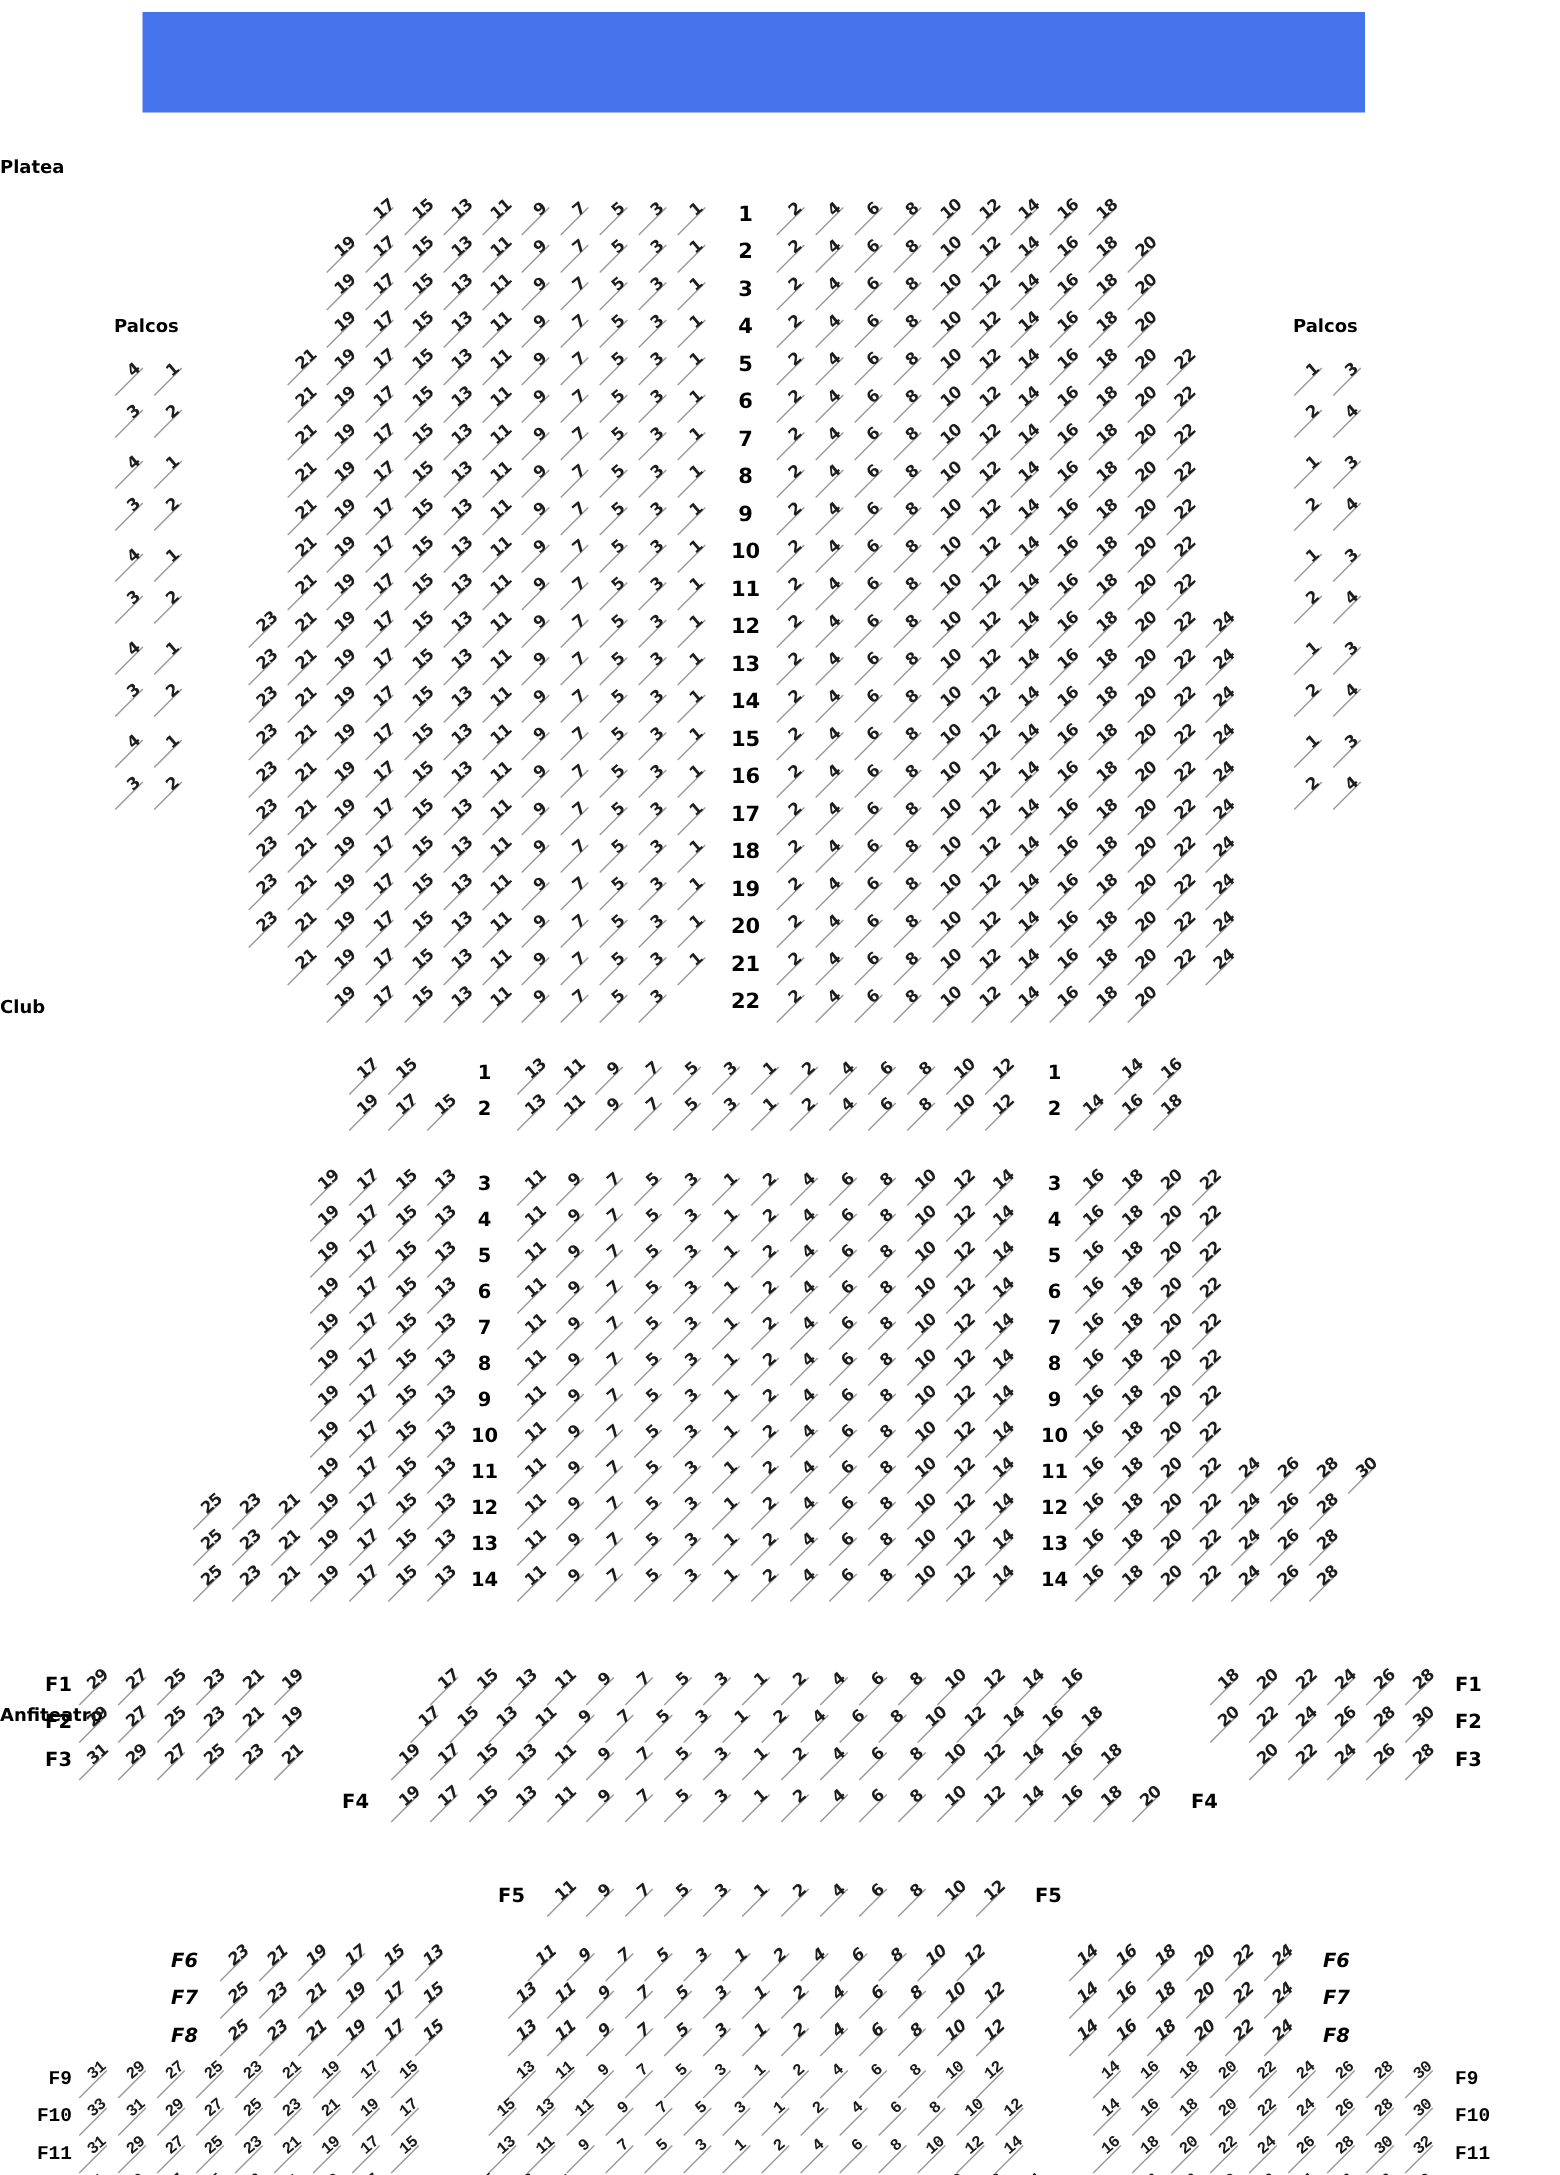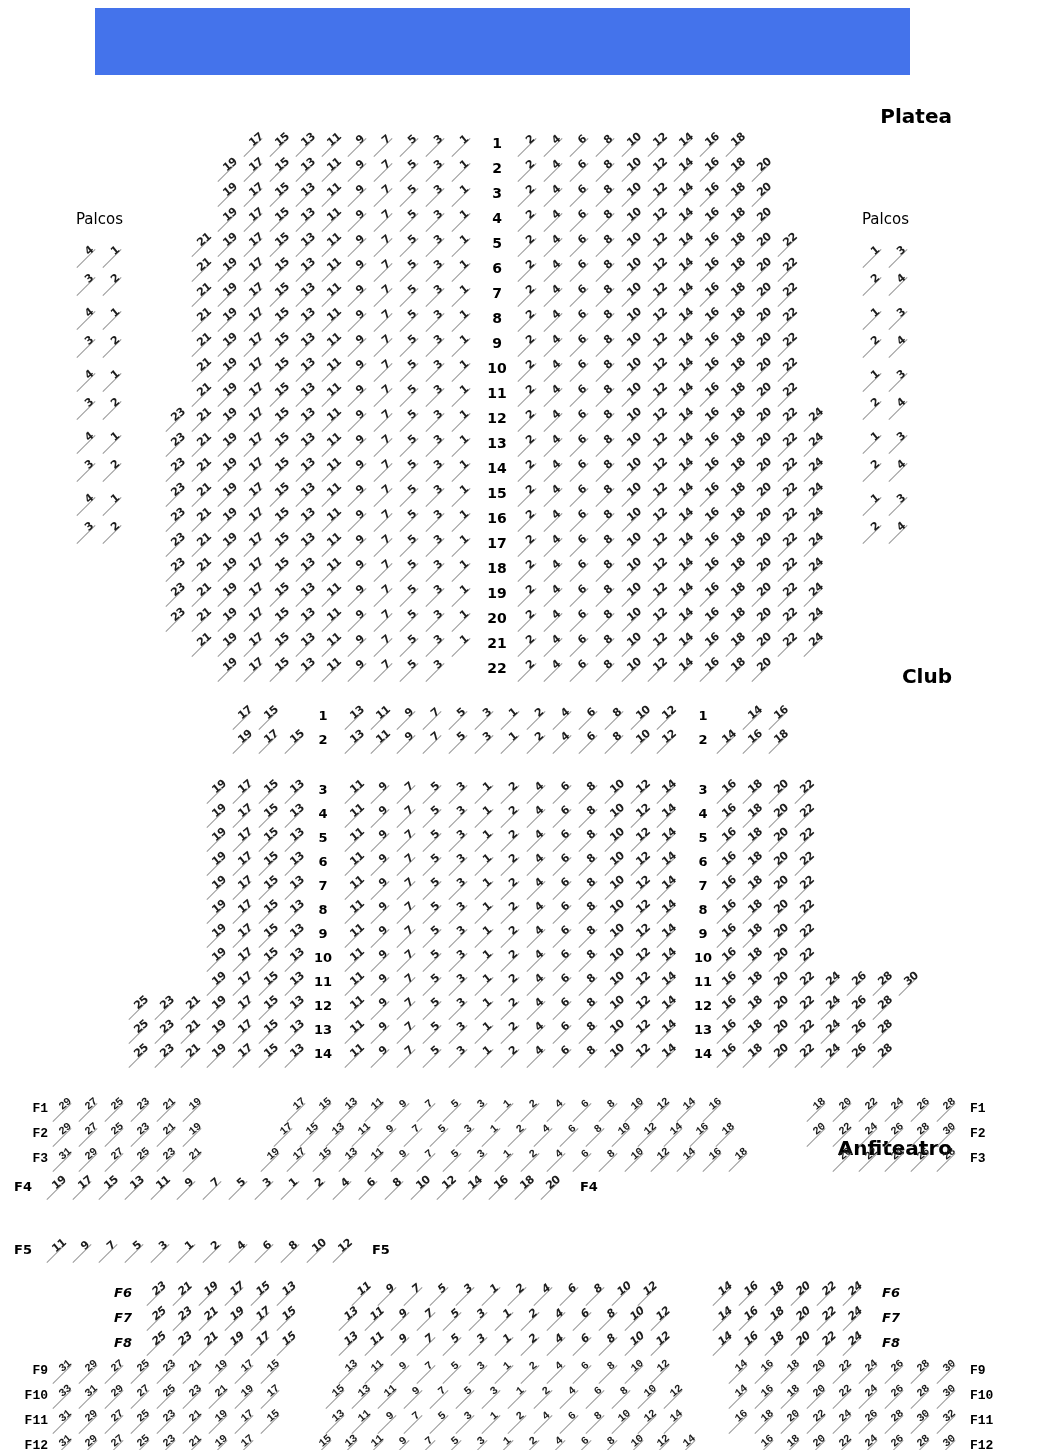--- a/index.html
+++ b/index.html
@@ -1,19 +1,19 @@
 <!DOCTYPE html>
 <html><head>
 <meta charset="utf-8">
 <style>
 html,body{margin:0;padding:0}
 body{width:1040px;height:1450px;position:relative;background:#fff;overflow:hidden;
      font-family:"DejaVu Sans","Liberation Sans",sans-serif;color:#000}
 .banner{position:absolute;left:95px;top:8px;width:815px;height:67px}
-.sec-title{font-weight:bold;font-size:20px;text-align:right;width:952px;position:absolute;left:0}
+.sec-title{font-weight:bold;font-size:12px;text-align:left;width:952px;position:absolute;left:0}
 #platea-title{top:104px}
 #club-title{top:664px}
 #anfi-title{top:1136px}
 #platea-rows{position:absolute;left:0;top:133px}
 #club-rows{position:absolute;left:0;top:706px}
 #anfi-rows{position:absolute;left:0;top:1098px}
 
 .seat{position:relative;width:26px;height:25px;flex:0 0 26px}
 .seat::before{content:"";position:absolute;left:-3px;top:14px;width:26px;height:1px;
   background:#9a9a9a;transform:rotate(-45deg)}
@@ -28,38 +28,38 @@
 
 .crow{display:flex;height:24px;padding-left:126px}
 .crow .seat{height:24px}
 .czl{width:184px;display:flex;justify-content:flex-end}
 .crl{width:26px;text-align:center;font-weight:bold;font-size:13px;line-height:20px}
 .czm{width:354px;display:flex;justify-content:center}
 .czr{width:210px;display:flex}
 .cgroup.mt{margin-top:26px}
 
 .arow{display:flex;height:25px}
-.arow.center{}
+.arow.center{justify-content:center}
 .all{width:52px;text-align:right;font-weight:bold;font-size:13px;line-height:21px;
   padding-right:4px;box-sizing:border-box}
 .azl{width:250px;display:flex}
 .azl.end{justify-content:flex-end}
 .azm{width:410px;display:flex;justify-content:center}
 .azr{width:250px;display:flex}
 .azr.end{justify-content:flex-end}
 .alr{width:78px;font-weight:bold;font-size:13px;line-height:21px;padding-left:8px;box-sizing:border-box}
 .inner-label,.inline-label{font-weight:bold;font-size:13px;line-height:21px}
 .inner-label.ml{margin-right:14px}
 .inner-label.mr{margin-left:14px}
 .inline-label{margin:0 14px}
 
 .palcos{position:absolute;top:210px;width:90px}
 .palcos-left{left:76px}
 .palcos-right{left:862px}
-.ptitle{font-weight:normal;font-size:15px}
+.ptitle{font-weight:bold;font-size:12px}
 .pboxes{margin-top:16px;display:flex;flex-direction:column;gap:6px}
 .pbox{height:56px}
 .prow{display:flex;height:28px}
 .prow .seat{height:28px}
 </style>
 </head>
 <body>
 
 <div class="banner" style="background: rgb(68, 115, 235);"></div>
 
@@ -2959,21 +2959,21 @@
           <div class="seat">
             <span class="n">28</span>
           </div>
         </div>
       </div>
     </div>
   </div>
 
 <div class="sec-title" id="anfi-title">Anfiteatro</div>
 <div id="anfi-rows">
-    <div class="agroup" style="margin-top: 0px; font-family: Liberation Mono, monospace;">
+    <div class="agroup" style="margin-top: 15px;">
       <div class="arow">
         <div class="all">F1</div>
         <div class="azl">
           <div class="seat">
             <span class="n">29</span>
           </div>
           <div class="seat">
             <span class="n">27</span>
           </div>
           <div class="seat">

